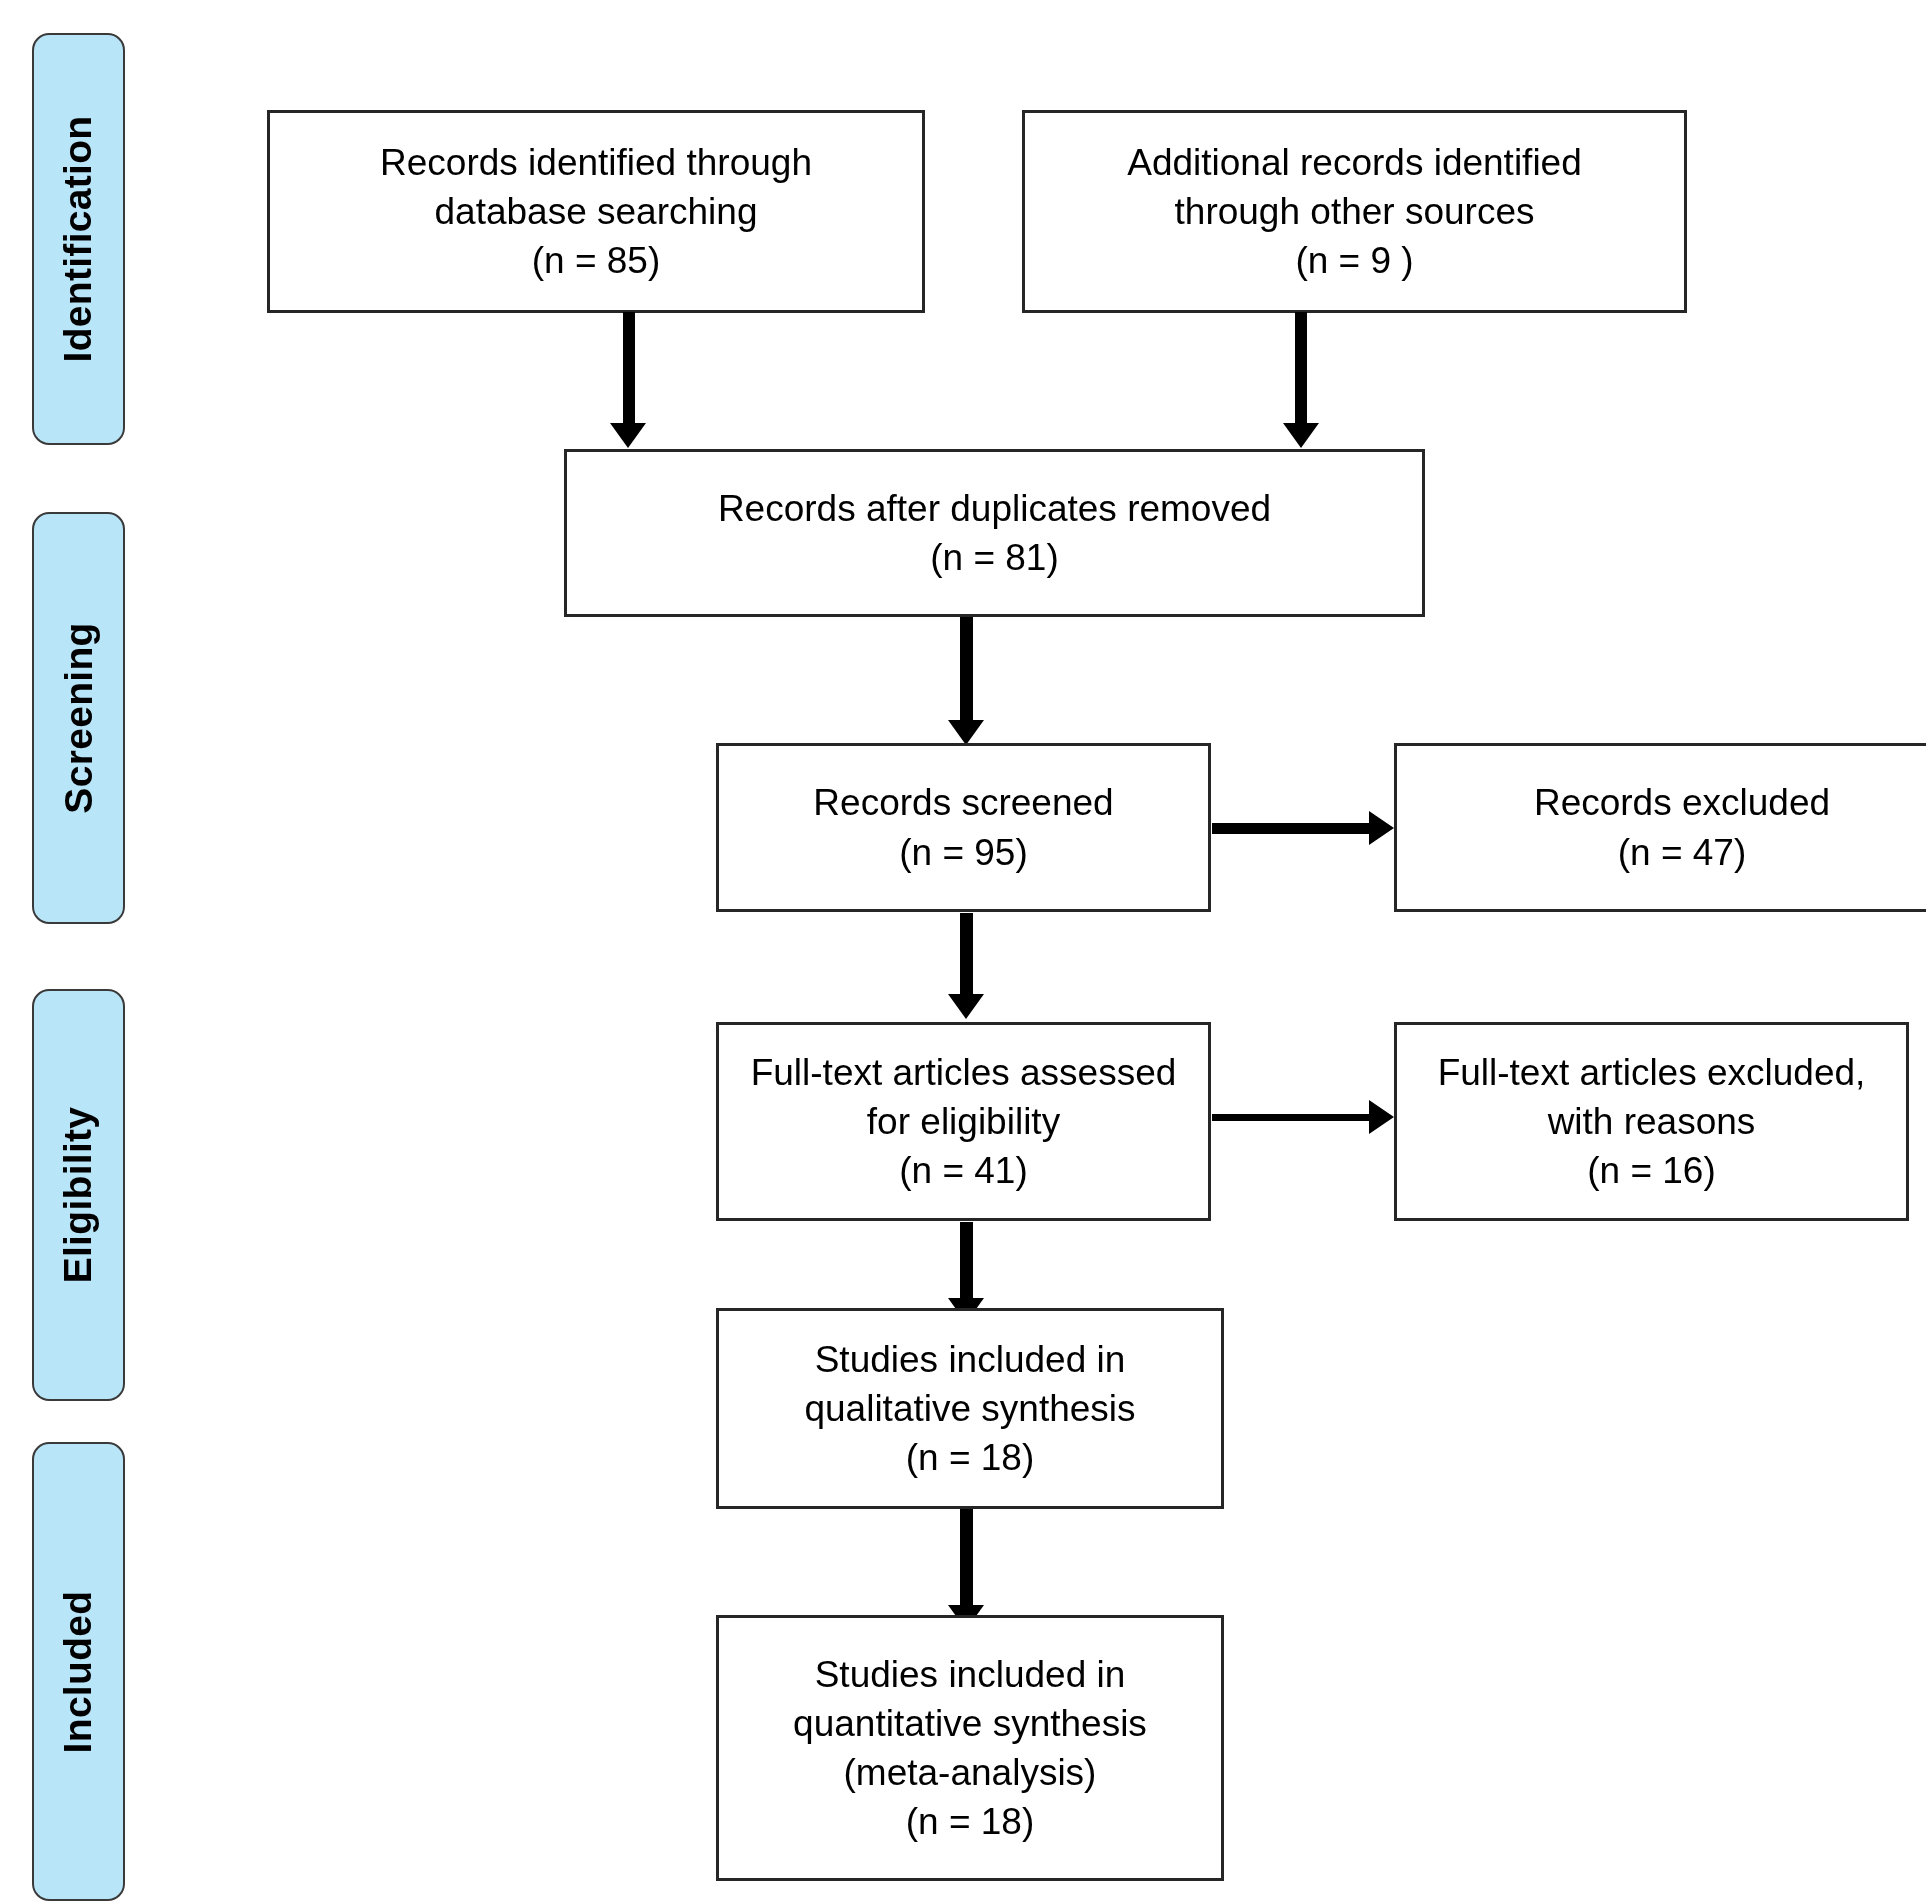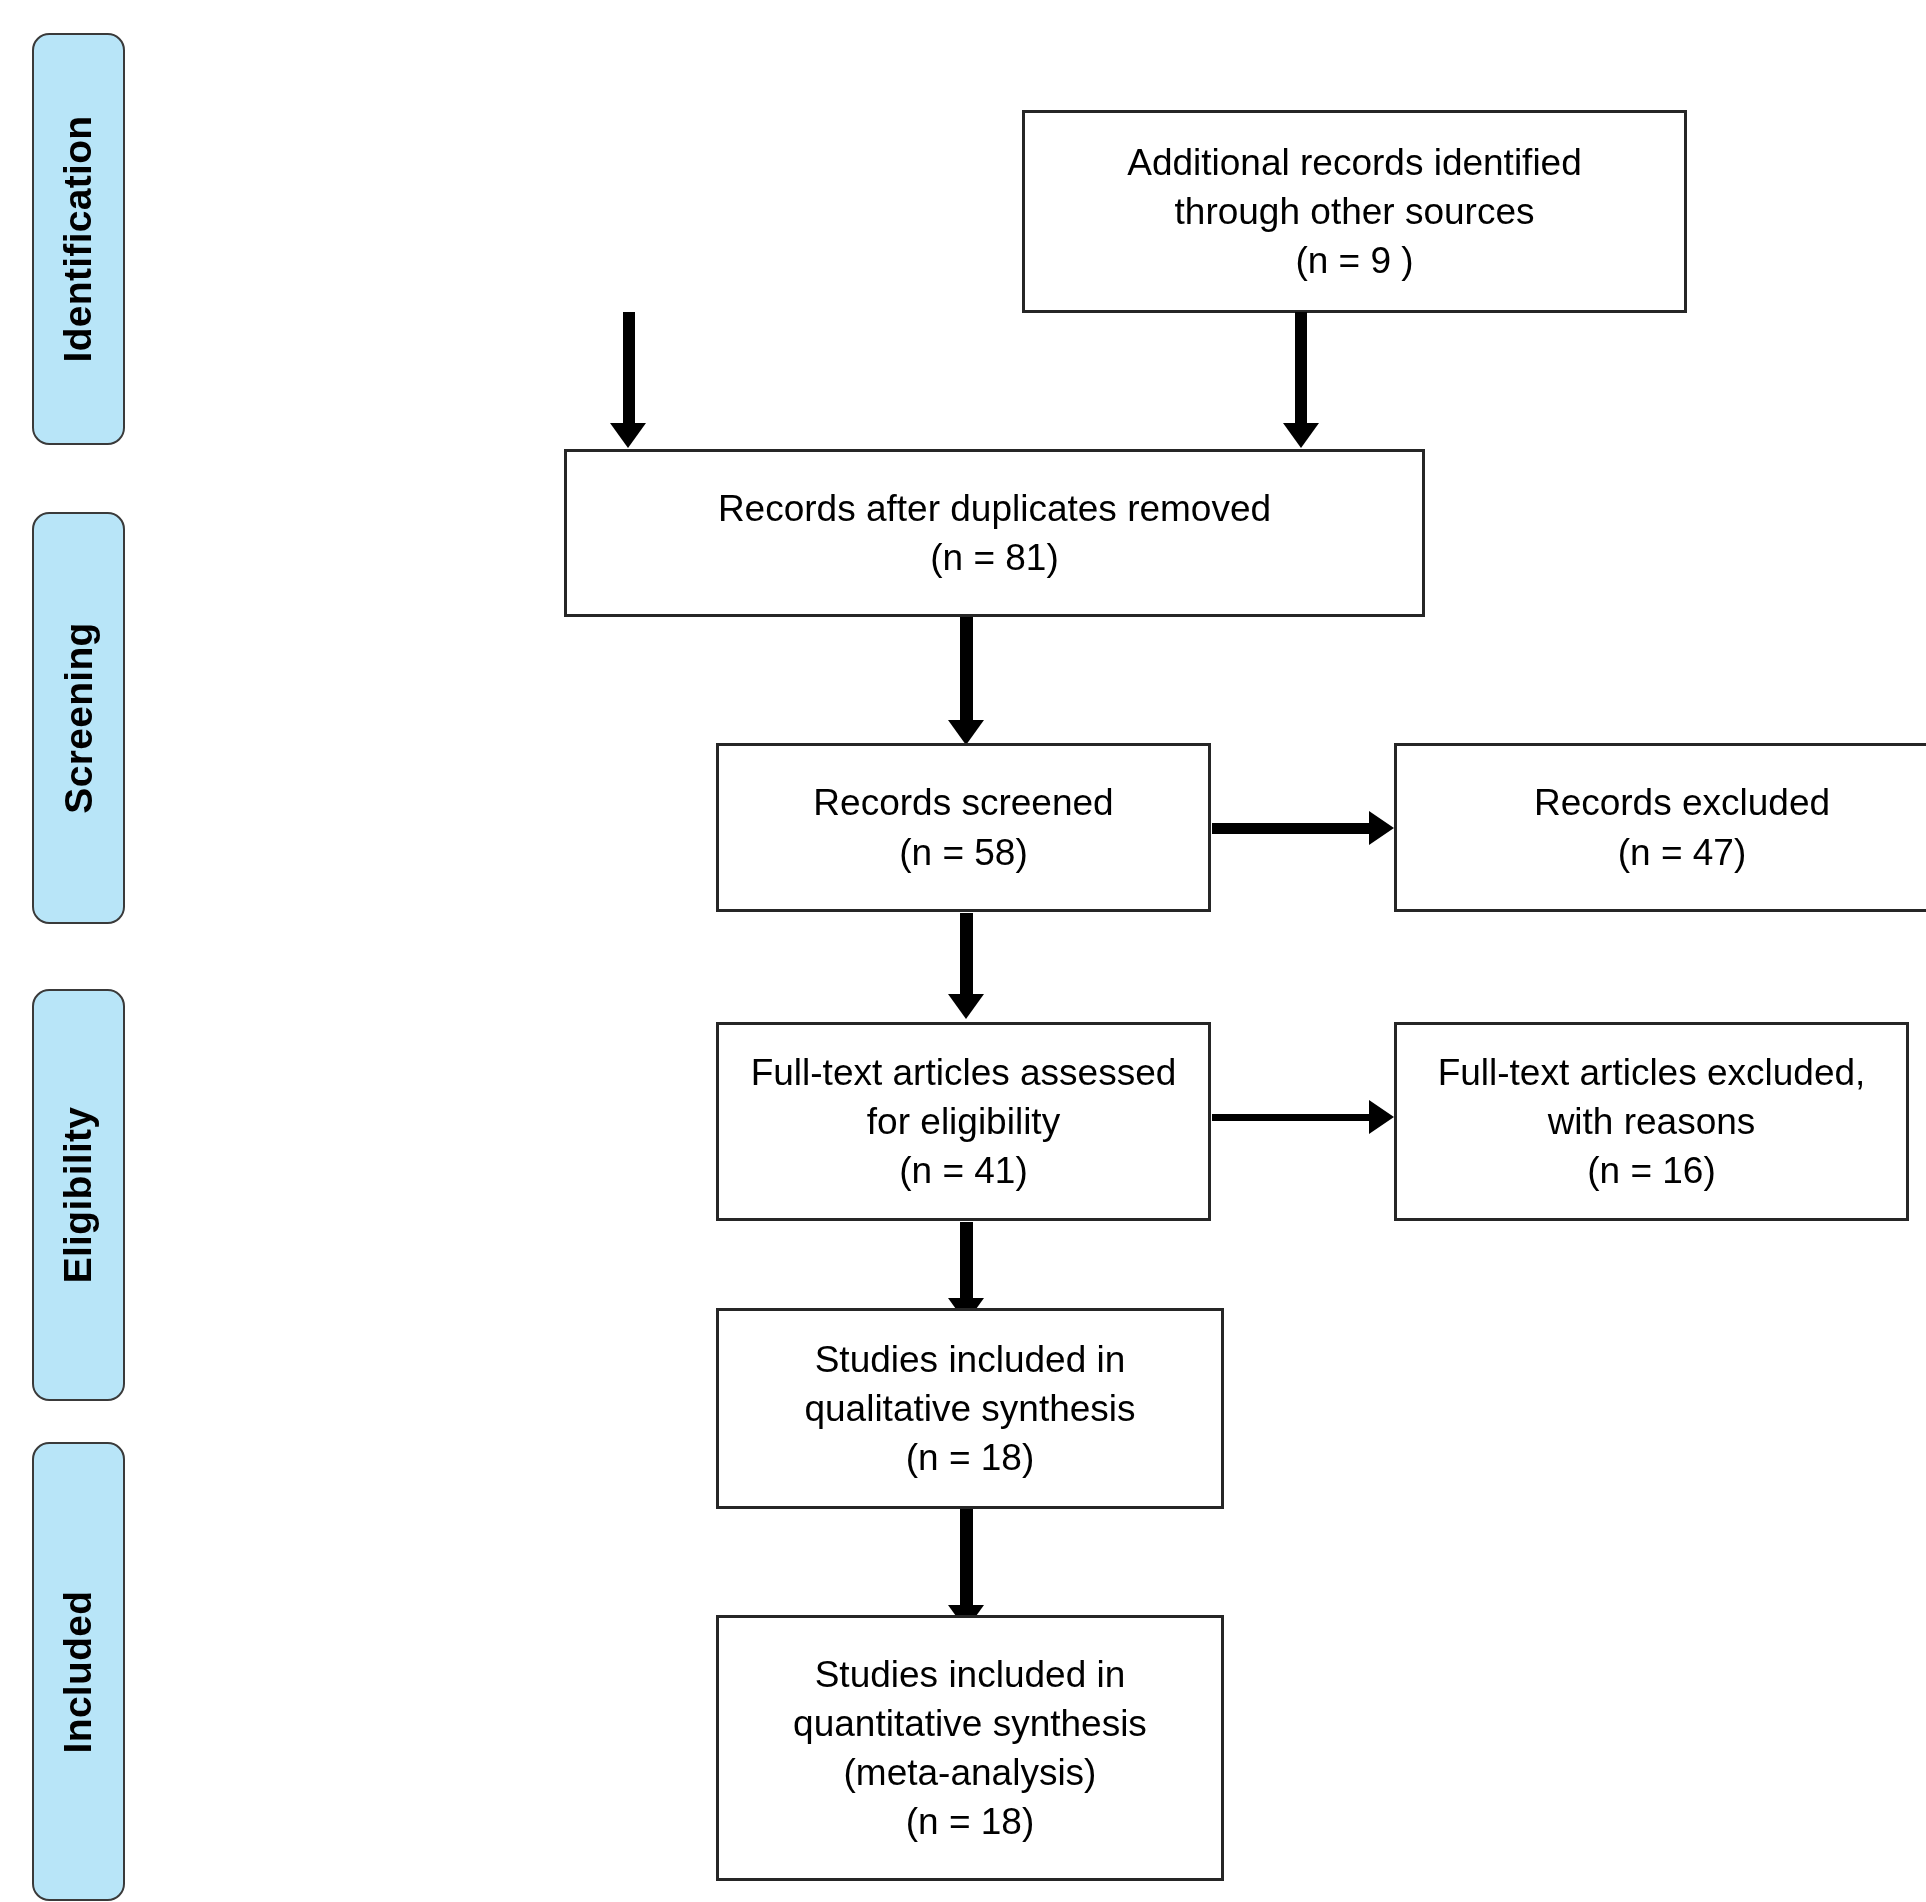--- a/index.html
+++ b/index.html
@@ -97,20 +97,25 @@
   </div>
 
   <div class="stage-pill" style="left:32px; top:989px; width:93px; height:412px;">
     <span class="stage-text">Eligibility</span>
   </div>
 
   <div class="stage-pill" style="left:32px; top:1442px; width:93px; height:459px;">
     <span class="stage-text">Included</span>
   </div>
 
+  <div class="flow-box" style="left:267px; top:110px; width:658px; height:203px;">
+    <span class="box-text">Records identified through
+database searching
+(n = 85)</span>
+  </div>
 
   <div class="flow-box" style="left:1022px; top:110px; width:665px; height:203px;">
     <span class="box-text">Additional records identified
 through other sources
 (n = 9 )</span>
   </div>
 
   <div class="v-arrow-line" style="left:623px; top:312px; width:12px; height:114px;"></div>
   <div class="v-arrow-head" style="left:610px; top:423px;"></div>
 
@@ -120,21 +125,21 @@
   <div class="flow-box" style="left:564px; top:449px; width:861px; height:168px;">
     <span class="box-text">Records after duplicates removed
 (n = 81)</span>
   </div>
 
   <div class="v-arrow-line" style="left:960px; top:617px; width:13.3px; height:106px;"></div>
   <div class="v-arrow-head" style="left:948px; top:720px;"></div>
 
   <div class="flow-box" style="left:716px; top:743px; width:495px; height:169px;">
     <span class="box-text">Records screened
-(n = 58)</span>
+(n = 95)</span>
   </div>
 
   <div class="flow-box" style="left:1394px; top:743px; width:576px; height:169px;">
     <span class="box-text">Records excluded
 (n = 47)</span>
   </div>
 
   <div class="h-arrow-line" style="left:1212px; top:823px; width:160px; height:10.6px;"></div>
   <div class="h-arrow-head" style="left:1369px; top:811px;"></div>
 

